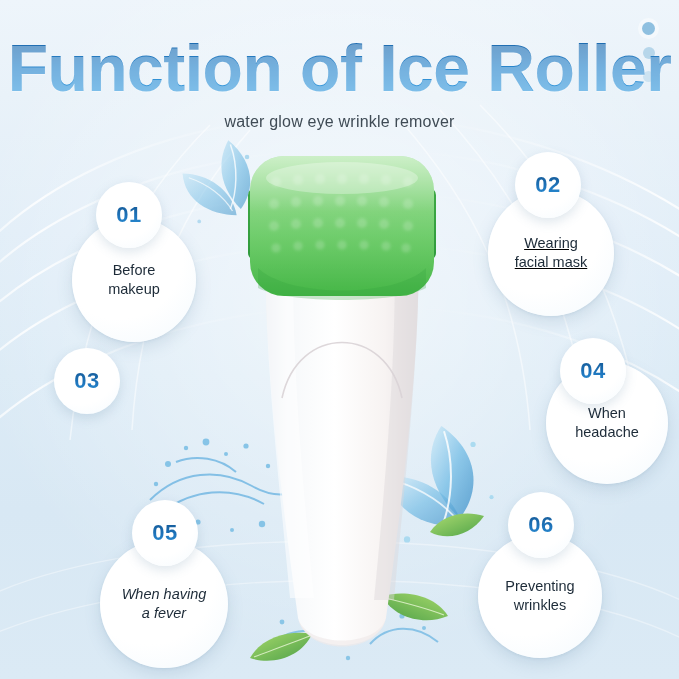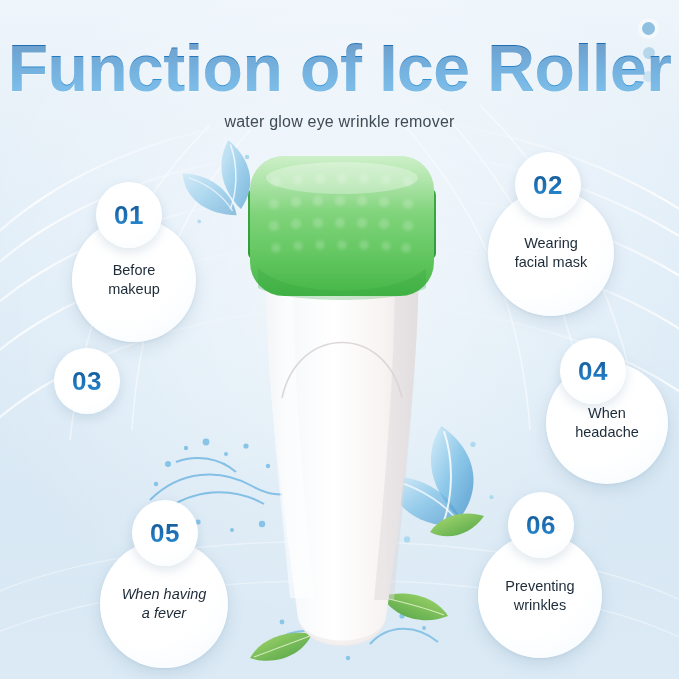--- a/index.html
+++ b/index.html
@@ -82,33 +82,33 @@
   .bubble .num {
     position:absolute;
     width:66px; height:66px;
     border-radius:50%;
     background:radial-gradient(circle at 40% 30%, #ffffff 0%, #ffffff 60%, #f4fafe 100%);
     box-shadow:0 4px 12px rgba(90,130,160,.20);
     display:flex; align-items:center; justify-content:center;
     z-index:2;
   }
   .bubble .num span {
-    font-size:26px; font-weight:700; letter-spacing:.5px;
+    font-size:22px; font-weight:700; letter-spacing:.5px;
     background:linear-gradient(180deg,#13548f 0%,#1f77bf 60%,#2e95d6 100%);
     -webkit-background-clip:text; background-clip:text;
     color:transparent; -webkit-text-fill-color:transparent;
   }
 
   
   #b1 { left:58px;  top:182px; width:160px; height:160px; }
   #b1 .big { left:14px; top:36px; width:124px; height:124px; }
   #b1 .num { left:38px; top:0px; }
 
   #b2 { left:482px; top:148px; width:170px; height:168px; }
-  #b2 .big { left:6px; top:42px; width:126px; height:126px; }
+  #b2 .big { left:6px; top:42px; width:126px; height:126px;text-decoration:underline; }
   #b2 .num { left:33px; top:4px; }
 
   #b3 { left:12px;  top:348px; width:160px; height:162px; }
   #b3 .big { left:10px; top:40px; width:122px; height:122px; }
   #b3 .num { left:42px; top:0px; }
 
   #b4 { left:522px; top:322px; width:160px; height:162px; }
   #b4 .big { left:24px;  top:40px; width:122px; height:122px; }
   #b4 .num { left:38px; top:16px; }
 

